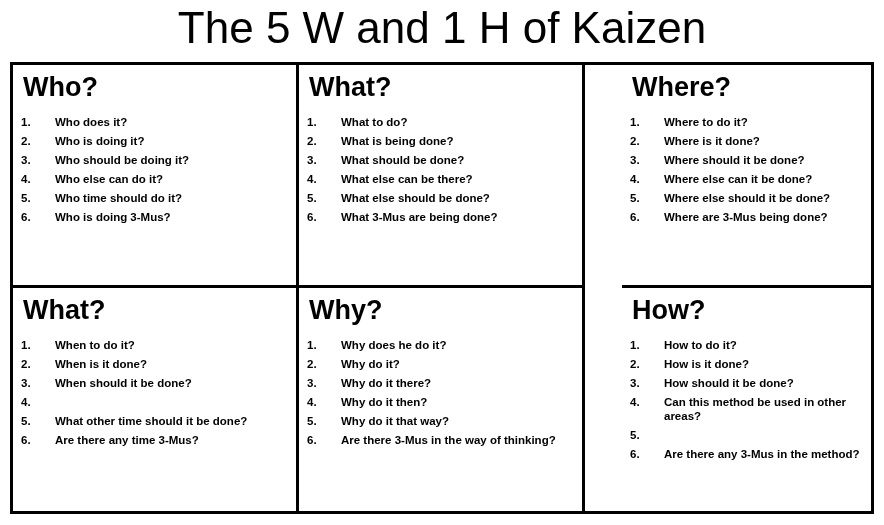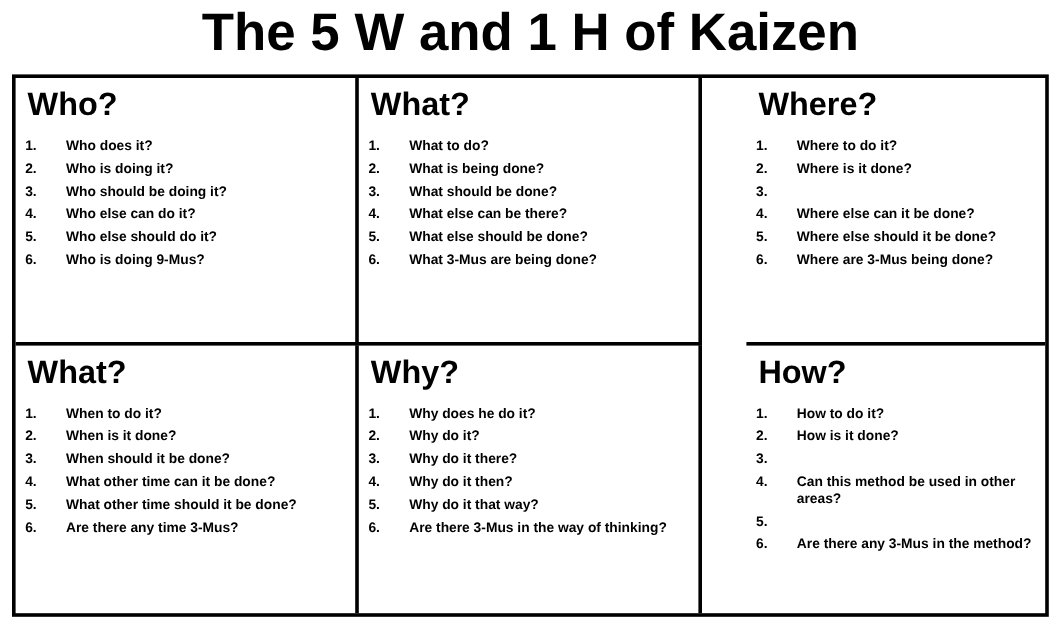--- a/index.html
+++ b/index.html
@@ -16,21 +16,21 @@
   }
   .page {
     width: 884px;
     height: 525px;
     position: relative;
     box-sizing: border-box;
   }
   .title {
     text-align: center;
     font-size: 44px;
-    font-weight: 700;
+    font-weight: 400;
     line-height: 1;
     padding-top: 6px;
     padding-bottom: 6px;
     letter-spacing: 0px;
     font-family: "Liberation Sans", sans-serif;
   }
   .grid {
     position: absolute;
     left: 10px;
     top: 62px;
@@ -102,25 +102,25 @@
         <li>
             <span class="num">3.</span>
             <span class="qtext">Who should be doing it?</span>
           </li>
         <li>
             <span class="num">4.</span>
             <span class="qtext">Who else can do it?</span>
           </li>
         <li>
             <span class="num">5.</span>
-            <span class="qtext">Who else should do it?</span>
-          </li>
-        <li>
-            <span class="num">6.</span>
-            <span class="qtext">Who is doing 9-Mus?</span>
+            <span class="qtext">Who time should do it?</span>
+          </li>
+        <li>
+            <span class="num">6.</span>
+            <span class="qtext">Who is doing 3-Mus?</span>
           </li>
       </ol>
     </div>
 
     <div class="cell col2 row1">
       <div class="cell-title">What?</div>
       <ol class="qlist">
         <li>
             <span class="num">1.</span>
             <span class="qtext">What to do?</span>
@@ -154,20 +154,21 @@
         <li>
             <span class="num">1.</span>
             <span class="qtext">Where to do it?</span>
           </li>
         <li>
             <span class="num">2.</span>
             <span class="qtext">Where is it done?</span>
           </li>
         <li>
             <span class="num">3.</span>
+            <span class="qtext">Where should it be done?</span>
           </li>
         <li>
             <span class="num">4.</span>
             <span class="qtext">Where else can it be done?</span>
           </li>
         <li>
             <span class="num">5.</span>
             <span class="qtext">Where else should it be done?</span>
           </li>
         <li>
@@ -187,21 +188,20 @@
         <li>
             <span class="num">2.</span>
             <span class="qtext">When is it done?</span>
           </li>
         <li>
             <span class="num">3.</span>
             <span class="qtext">When should it be done?</span>
           </li>
         <li>
             <span class="num">4.</span>
-            <span class="qtext">What other time can it be done?</span>
           </li>
         <li>
             <span class="num">5.</span>
             <span class="qtext">What other time should it be done?</span>
           </li>
         <li>
             <span class="num">6.</span>
             <span class="qtext">Are there any time 3-Mus?</span>
           </li>
       </ol>
@@ -243,20 +243,21 @@
         <li>
             <span class="num">1.</span>
             <span class="qtext">How to do it?</span>
           </li>
         <li>
             <span class="num">2.</span>
             <span class="qtext">How is it done?</span>
           </li>
         <li>
             <span class="num">3.</span>
+            <span class="qtext">How should it be done?</span>
           </li>
         <li>
             <span class="num">4.</span>
             <span class="qtext">Can this method be used in other areas?</span>
           </li>
         <li>
             <span class="num">5.</span>
           </li>
         <li>
             <span class="num">6.</span>

